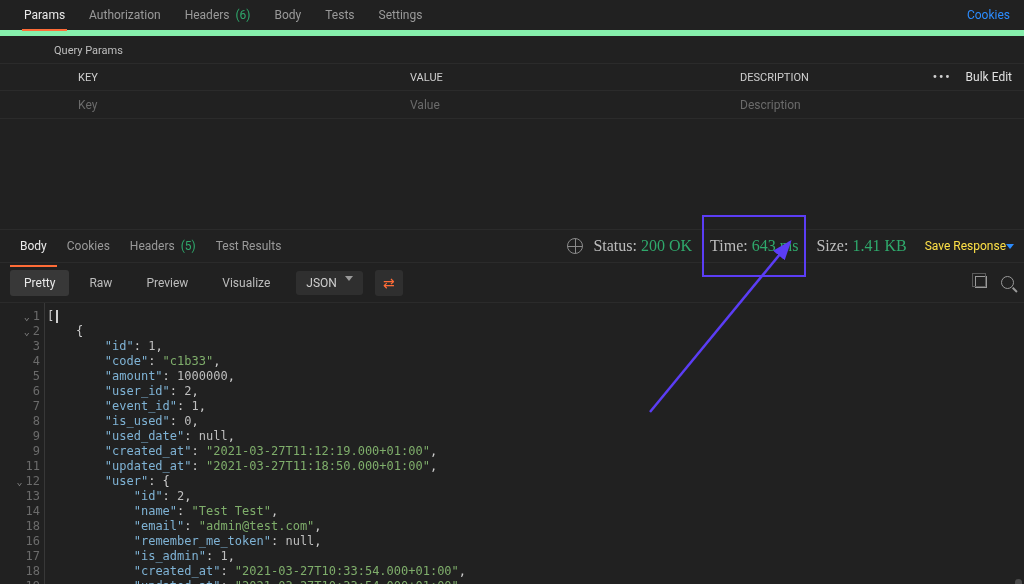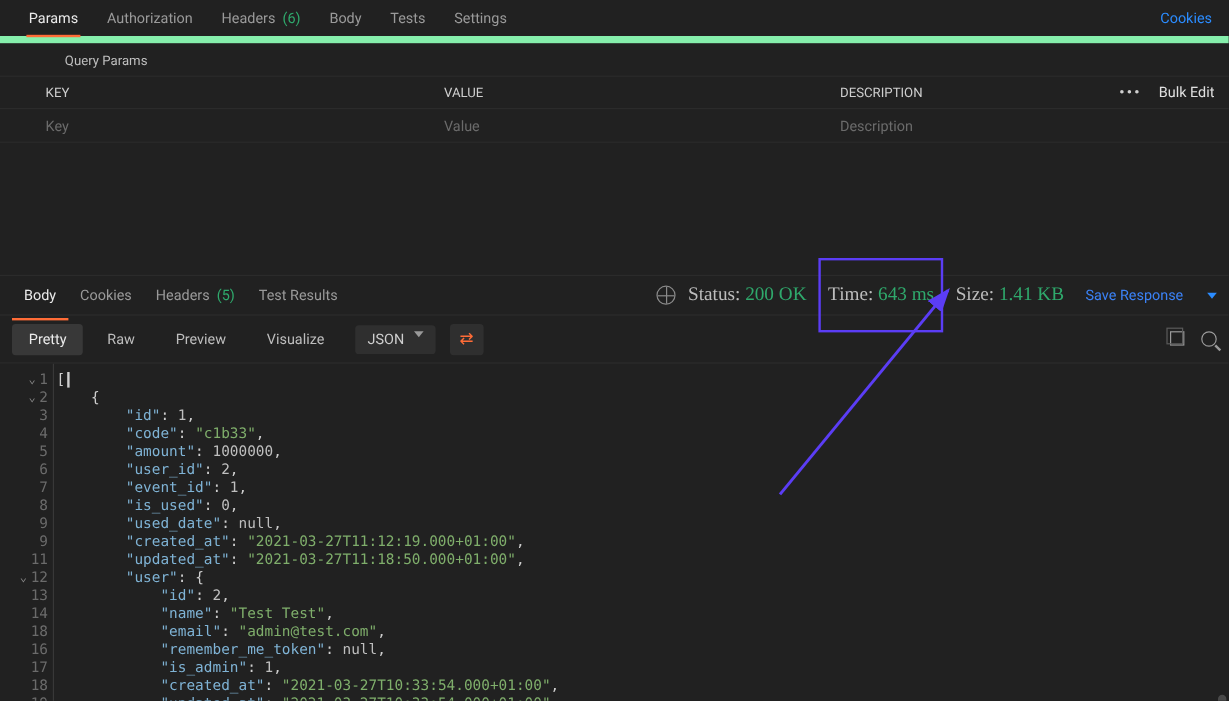--- a/index.html
+++ b/index.html
@@ -16,21 +16,21 @@
   
   .req-tabs { display:flex; align-items:center; height:36px; padding:0 12px; border-bottom:6px solid #86efac; }
   .req-tab { padding:8px 12px; color:#9a9a9a; cursor:pointer; font-size:12px; position:relative; }
   .req-tab.active { color:#eaeaea; }
   .req-tab.active::after { content:""; position:absolute; left:10px; right:10px; bottom:-1px; height:2px; background:#ff6c37; }
   .badge { color:#2fa96c; margin-left:3px; }
   .spacer { flex:1; }
   .cookies-link { color:#2b8cff; cursor:pointer; font-size:12px; padding-right:2px;}
   
   .section-label { padding:8px 14px 6px; color:#bfbfbf; font-size:11px;margin-left:40px; }
-  .param-header, .param-row { display:flex; height:28px; align-items:center; border-top:1px solid #2b2b2b; border-bottom:1px solid #2b2b2b; }
+  .param-header, .param-row { display:flex; height:28px; align-items:center; border-top:1px solid #2b2b2b; border-bottom:1px solid #2b2b2b;padding-left:40px; }
   .param-row { border-top:none; }
   .col-key { flex:0 0 360px; padding-left:38px; }
   .col-val { flex:0 0 330px; padding-left:10px; }
   .col-desc { flex:1; padding-left:10px; }
   .param-header .cell { color:#cfcfcf; font-size:11px; text-transform:none; }
   .param-row .cell { color:#6b6b6b; }
   .row-actions { display:flex; align-items:center; gap:14px; padding:0 12px; color:#cfcfcf; }
   .ellipsis-icon { letter-spacing:2px; font-weight:bold; cursor:pointer; }
   .bulk { color:#e0e0e0; cursor:pointer; font-size:12px; }
   
@@ -40,21 +40,21 @@
   .resp-tab { padding:6px 10px; color:#9a9a9a; cursor:pointer; position:relative; }
   .resp-tab.active { color:#eaeaea; }
   .resp-tab.active::after { content:""; position:absolute; left:0; right:0; bottom:-8px; height:2px; background:#ff6c37; }
   .globe { width:16px; height:16px; border:1.2px solid #8a8a8a; border-radius:50%; position:relative; margin-right:10px; }
   .globe::before { content:""; position:absolute; top:0; bottom:0; left:50%; width:1px; background:#8a8a8a; }
   .globe::after { content:""; position:absolute; left:0; right:0; top:50%; height:1px; background:#8a8a8a; }
   .status-block { display:flex; align-items:center; gap:10px; margin-right:10px; }
   .kv { color:#bdbdbd; font-size:16px;font-family:Liberation Serif, serif; }
   .kv .val-green { color:#2fa96c; margin-left:4px; }
   .time-box { border:2px solid #5b3df5; padding:20px 6px; }
-  .save-resp { color:#3b82f6; cursor:pointer; margin-left:8px; display:flex; align-items:center; gap:20px; }
+  .save-resp { color:#fde047; cursor:pointer; margin-left:8px; display:flex; align-items:center; gap:0; }
   .chev-down { width:0; height:0; border-left:4px solid transparent; border-right:4px solid transparent; border-top:5px solid #2b8cff; }
   
   .body-toolbar { display:flex; align-items:center; height:40px; padding:0 10px; gap:6px; border-bottom:1px solid #2b2b2b; }
   .view-btn { padding:6px 14px; color:#bdbdbd; cursor:pointer; border-radius:3px; }
   .view-btn.active { background:#383838; color:#eaeaea; }
   .select { background:#2f2f2f; color:#cfcfcf; padding:5px 10px; border-radius:3px; display:flex; align-items:flex-start; gap:8px; cursor:pointer; margin-left:6px; }
   .chev-sm { width:0; height:0; border-left:4px solid transparent; border-right:4px solid transparent; border-top:5px solid #9a9a9a; }
   .wrap-btn { background:#2f2f2f; width:28px; height:26px; border-radius:3px; display:flex; align-items:center; justify-content:center; cursor:pointer; margin-left:6px; }
   .wrap-glyph { color:#ff6c37; font-size:14px; }
   .tool-icons { display:flex; gap:14px; margin-left:auto; color:#9a9a9a; }

